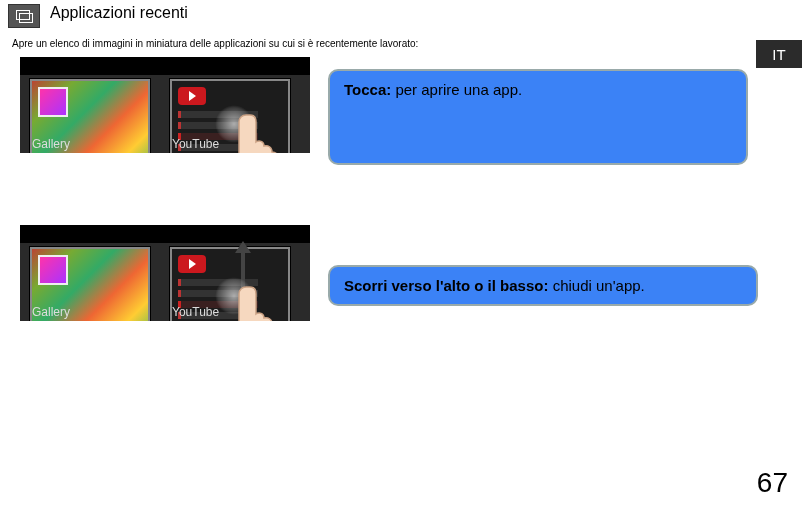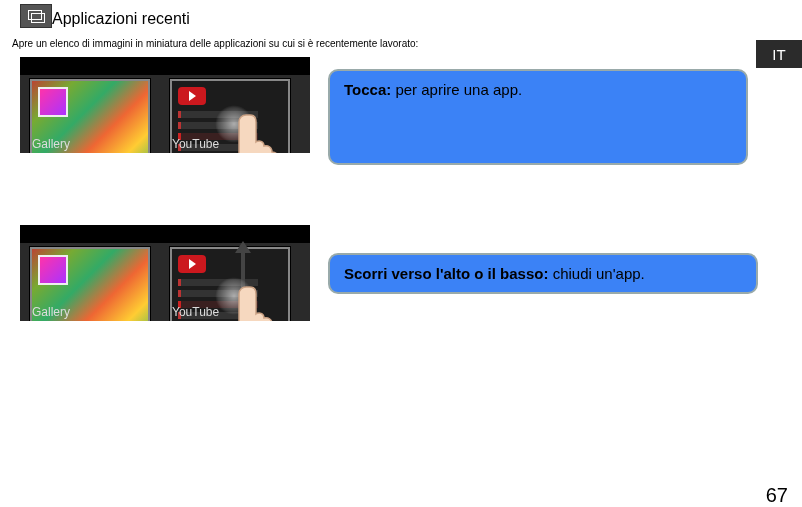--- a/index.html
+++ b/index.html
@@ -11,22 +11,22 @@
     background: #fff;
     color: #000;
     position: relative;
   }
   .page {
     padding: 4px 8px 0 8px;
     box-sizing: border-box;
   }
   .header-row {
     display: flex;
-    align-items: flex-end;
-    margin-left: 12px;
+    align-items: flex-start;
+    gap: 10px;
   }
   .recent-icon {
     width: 30px;
     height: 22px;
     background: #555;
     border: 1px solid #333;
     position: relative;
     display: flex;
     align-items: center;
     justify-content: center;
@@ -197,27 +197,27 @@
     border-radius: 10px;
     padding: 10px 14px;
     font-size: 15px;
     width: 420px;
     box-sizing: border-box;
     background: #3b82f6;
   }
   .callout.first { margin-top: 12px; min-height: 96px; }
   .callout p { margin: 0; }
   .callout .sp { height: 22px; }
-  .callout.second { margin-top: 28px; width: 430px; }
+  .callout.second { margin-top: 40px; width: 430px; }
   .bold { font-weight: 700; }
   .page-num {
     position: absolute;
     right: 14px;
-    bottom: 0;
-    font-size: 20px;
+    bottom: 8px;
+    font-size: 28px;
   }
 </style>
 </head>
 <body>
 
 <div class="page">
 
   <div class="header-row">
     <div class="recent-icon">
       <div class="rects">

